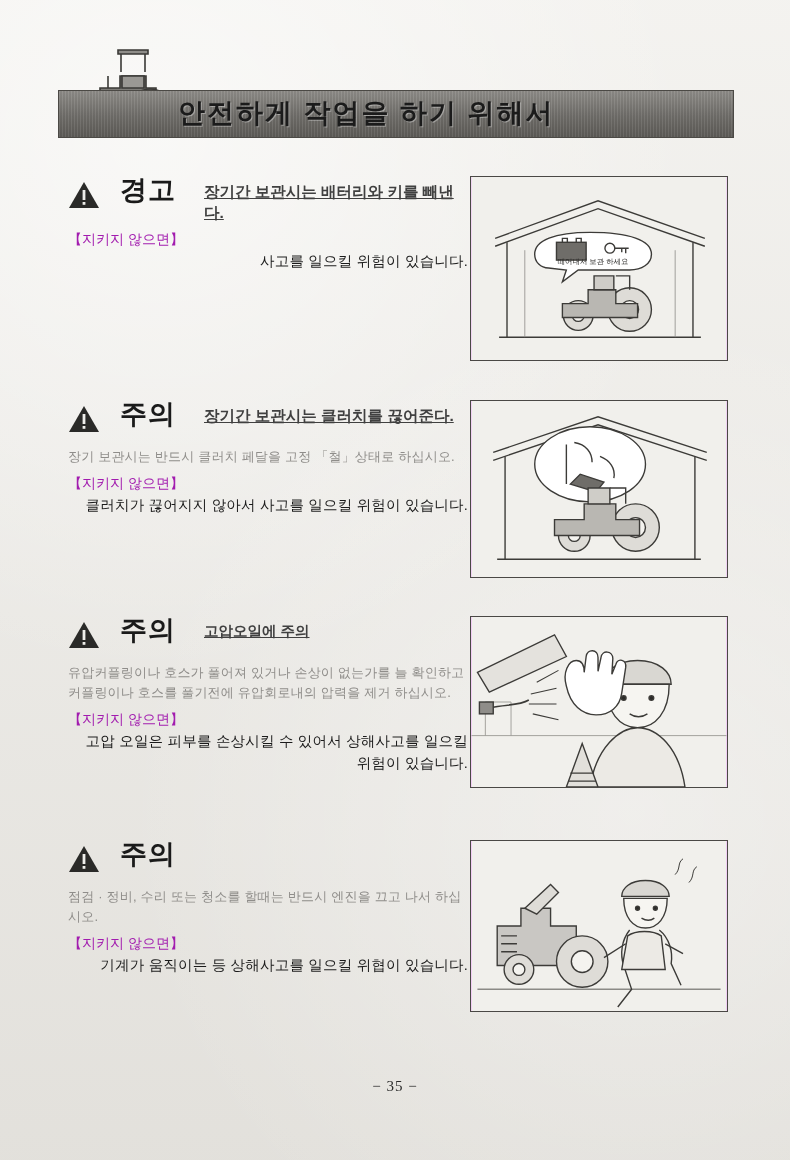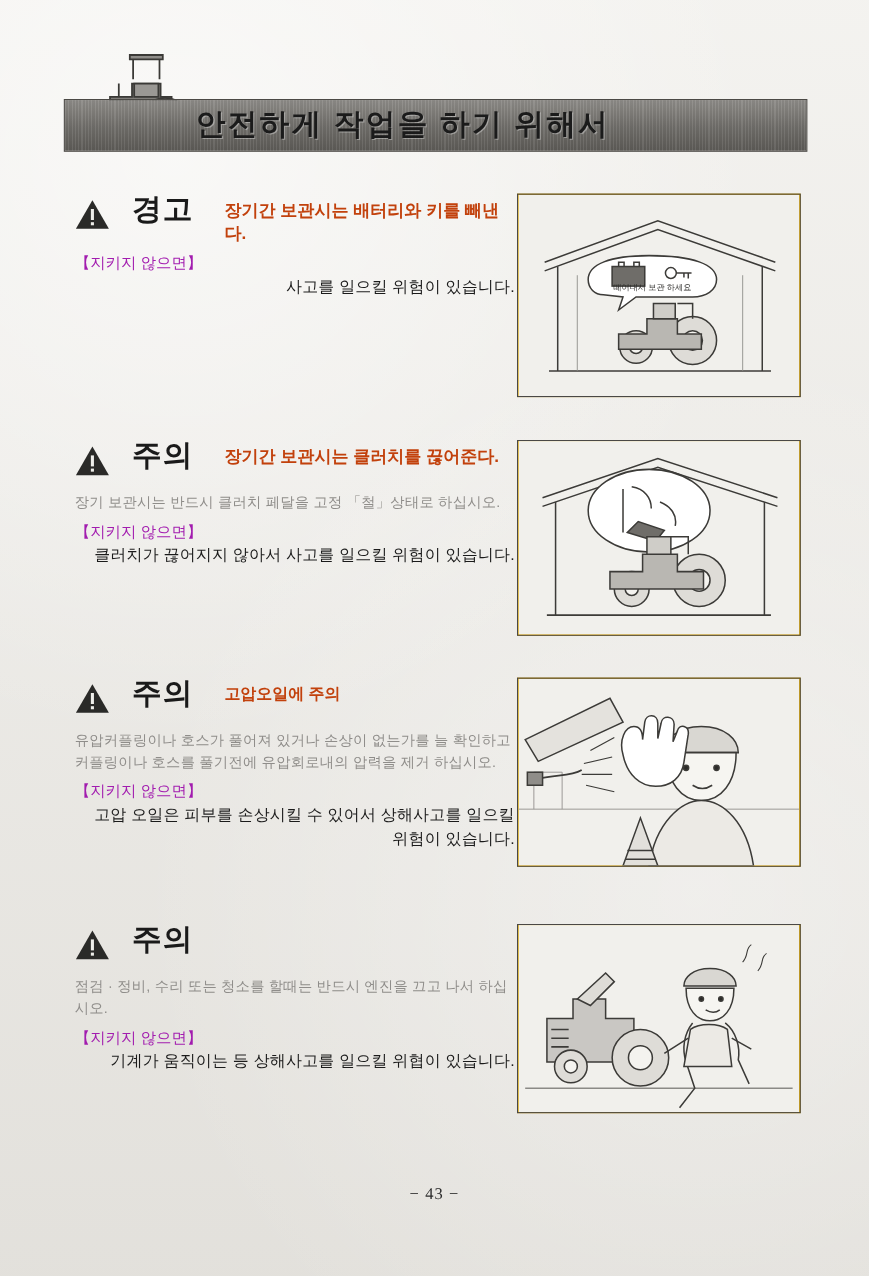--- a/index.html
+++ b/index.html
@@ -88,23 +88,24 @@
     letter-spacing:1px;
     white-space:nowrap;
   }
   .sig-lg{font-size:27px;line-height:28px;}
   .sig-md{font-size:27px;line-height:28px;}
   .headline{
     font-family:"Liberation Sans", sans-serif;
     font-weight:bold;
     font-size:15.5px;
     line-height:21px;
-    color:#c2410c;
+    color:#404040;
     margin-left:8px;
     margin-top:5px;
+    text-decoration:underline;
   }
   .headline.small{font-size:14.5px;}
   .body-faint{
     margin-top:13px;
     font-family:"Liberation Sans", sans-serif;
     font-size:13px;
     line-height:20px;
     color:#8f8d8a;
     letter-spacing:.2px;
   }
@@ -121,21 +122,21 @@
     line-height:22px;
     color:#1b1b1b;
     letter-spacing:.2px;
     text-align:right;
   }
 
   
   .frame{
     box-sizing:border-box;
     border:1px solid #4a4845;
-    background:#eab308;
+    background:#f0abfc;
     position:relative;
     overflow:hidden;
   }
   .f1{width:258px;height:185px;}
   .f2{width:258px;height:178px;}
   .f3{width:258px;height:172px;}
   .f4{width:258px;height:172px;}
   .frame svg{display:block;width:100%;height:100%;}
 
   
@@ -383,15 +384,15 @@
               <path d="M158 96 c8 -6 26 -6 34 0 l4 34 h-44z" fill="#eceae5"></path>
               <path d="M156 104 l-22 14 M196 104 l18 10"></path>
 
               <path d="M206 34 c6 -6 2 -12 8 -16 M220 42 c6 -6 2 -12 8 -16" stroke-width="1"></path>
             </g>
           </svg>
         </div>
       </div>
     </div>
 
-    <div class="pagenum">− 43 −</div>
+    <div class="pagenum">− 35 −</div>
   </div>
 </div>
 
 </body></html>

